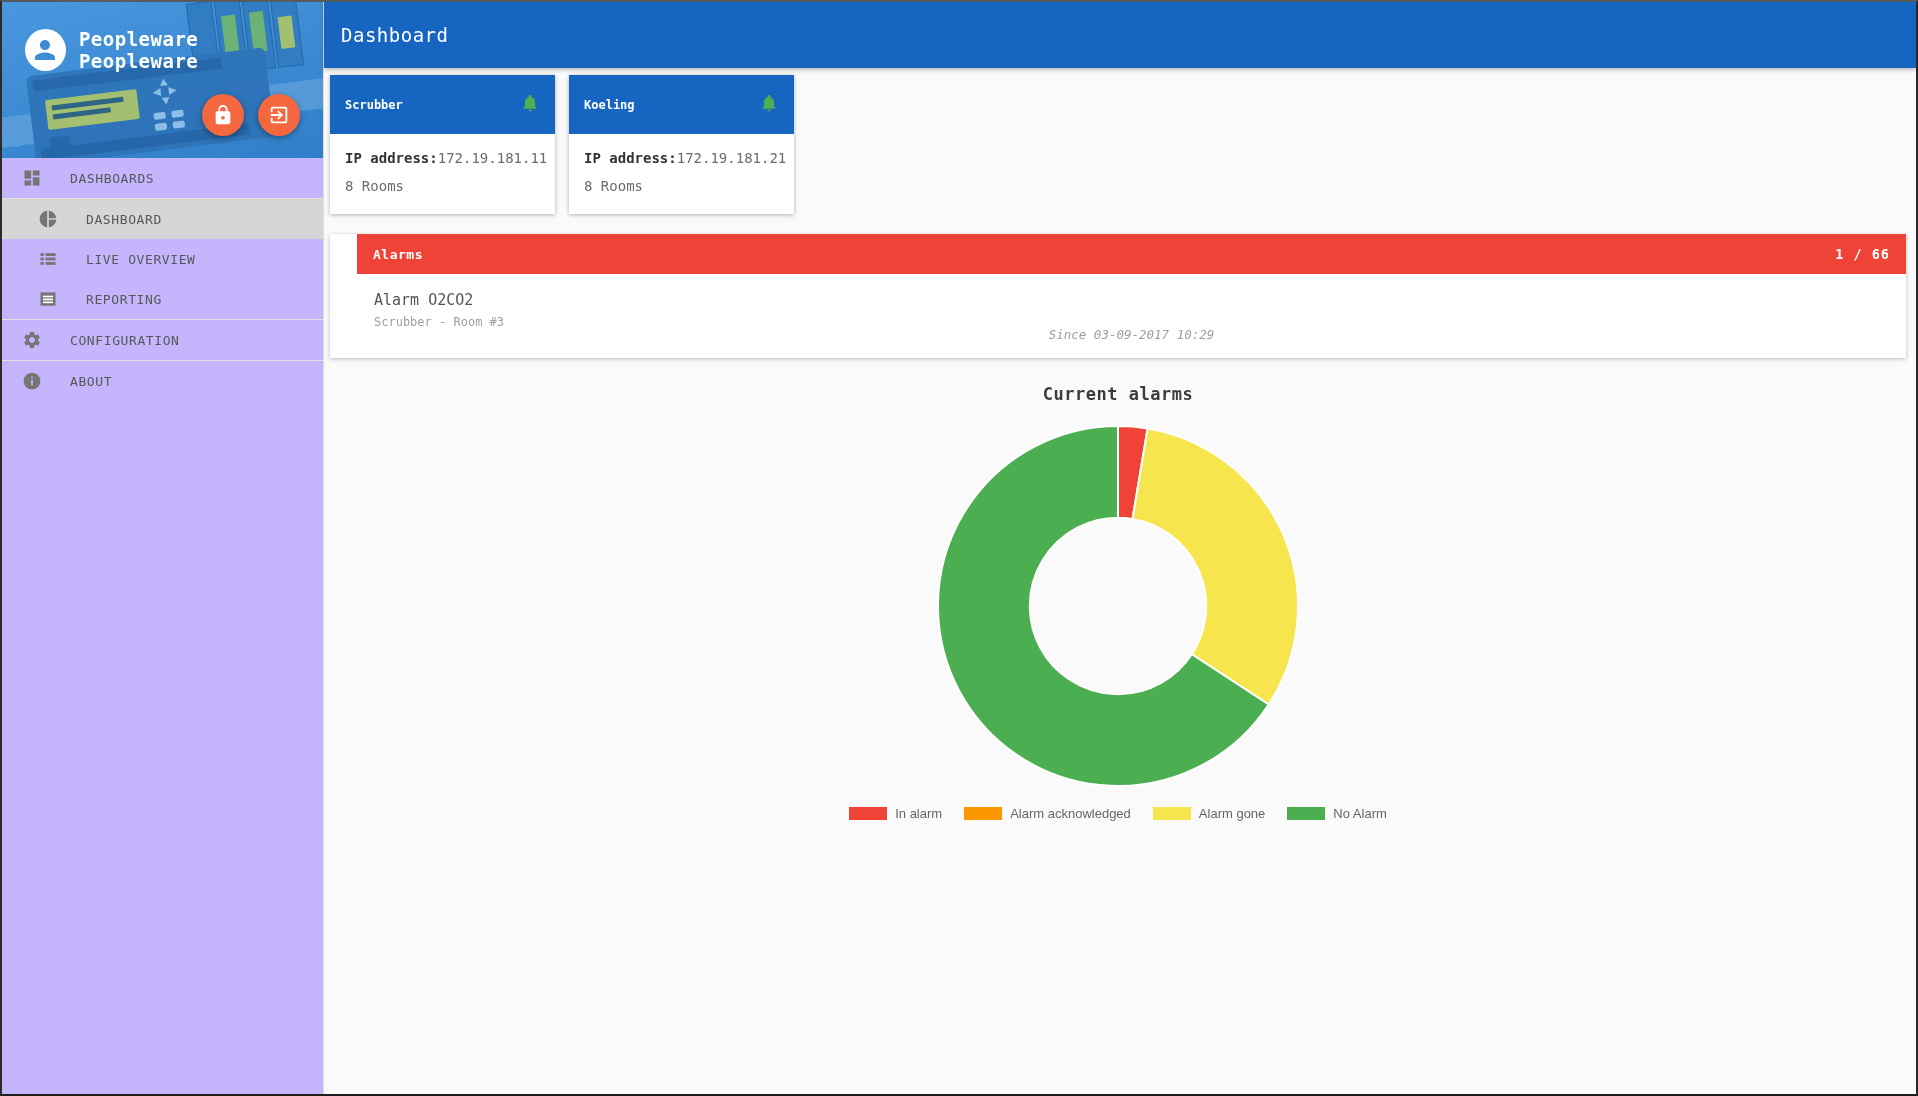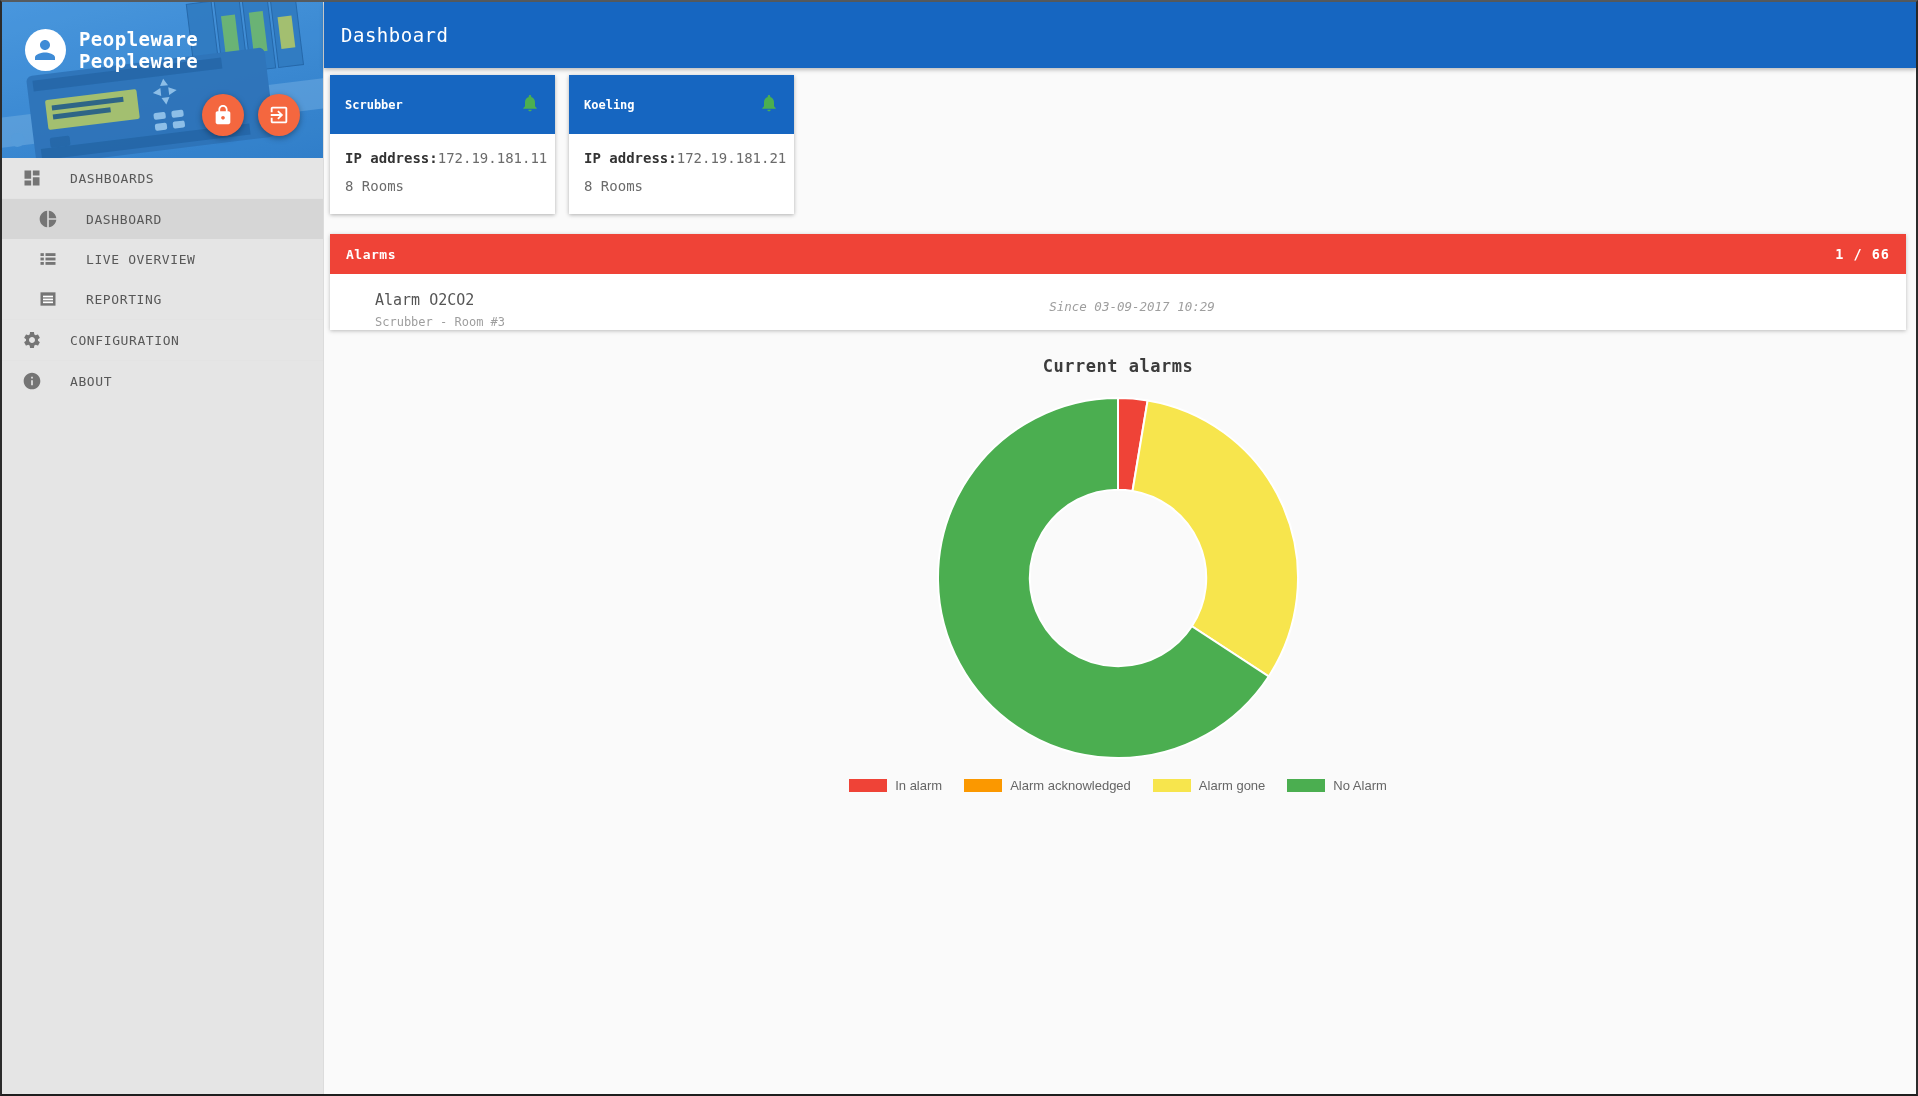--- a/index.html
+++ b/index.html
@@ -7,21 +7,21 @@
   body { font-family: "DejaVu Sans Mono", monospace; background:#fff; overflow:hidden; }
 
   .window {
     width:1918px; height:1096px; display:flex;
     border:2px solid;
     border-color:#565B5F #2B2B2B #1E1E1E #2B2B2B;
     background:#FAFAFA;
   }
 
   
-  .sidebar { width:322px; min-width:322px; background:#e5e5e5; border-right:1px solid #DCDCDC; display:flex; flex-direction:column; }
+  .sidebar { width:322px; min-width:322px; background:#c4b5fd; border-right:1px solid #DCDCDC; display:flex; flex-direction:column; }
   .sidebar-header { position:relative; height:156px; overflow:hidden; background:linear-gradient(165deg,#4C9ADF,#2E7CC6); }
   .sidebar-header svg.art { position:absolute; top:0; left:0; }
   .brand-row { position:absolute; top:26px; left:23px; display:flex; align-items:center; }
   .avatar { width:42px; height:42px; border-radius:50%; background:#FFFFFF; display:flex; align-items:center; justify-content:center; }
   .avatar svg { width:30px; height:30px; fill:#3E8BD6; }
   .brand-label { margin-left:13px; color:#FFFFFF; font-size:19px; font-weight:bold; letter-spacing:0.5px; }
   .fab { position:absolute; width:42px; height:42px; border-radius:50%; background:#F4673F; display:flex; align-items:center; justify-content:center; box-shadow:0 2px 6px rgba(0,0,0,0.35); cursor:pointer; }
   .fab svg { width:22px; height:22px; fill:#FFFFFF; }
   .fab-lock { left:200px; top:92px; }
   .fab-exit { left:256px; top:92px; }
@@ -45,25 +45,25 @@
   .cards-row { display:flex; gap:14px; }
   .card { width:225px; background:#FFFFFF; box-shadow:0 1px 4px rgba(0,0,0,0.3); cursor:pointer; }
   .card-header { height:59px; background:#1666C1; display:flex; align-items:center; justify-content:space-between; padding:0 15px; }
   .card-title { color:#FFFFFF; font-size:12px; font-weight:bold; }
   .bell svg { width:20px; height:22px; fill:#4CAF50; }
   .card-body { padding:16px 1px 0 15px; height:80px; }
   .card-ip { font-size:14px; color:#6B6B6B; }
   .card-ip b { color:#333333; }
   .card-rooms { font-size:14px; color:#6B6B6B; margin-top:12px; }
 
-  .alarm-panel { margin-top:20px; background:#FFFFFF; box-shadow:0 1px 4px rgba(0,0,0,0.25); }
+  .alarm-panel { margin-top:20px; background:#FFFFFF; box-shadow:0 1px 4px rgba(0,0,0,0.25);padding-left:27px; }
   .alarm-header { height:40px; background:#EF4337; display:flex; align-items:center; justify-content:space-between; padding:0 16px; }
   .alarm-header-title { color:#FFFFFF; font-size:13px; font-weight:bold; letter-spacing:0.5px; }
   .alarm-counter { color:#FFFFFF; font-size:13.5px; font-weight:bold; letter-spacing:1px; }
-  .alarm-row { position:relative; height:56px; padding:17px 16px 0 17px; cursor:pointer;margin-left:28px; }
+  .alarm-row { position:relative; height:84px; padding:17px 16px 0 17px; cursor:pointer; }
   .alarm-name { font-size:15px; color:#555555; }
   .alarm-loc { font-size:12px; color:#9E9E9E; margin-top:6px; }
   .alarm-since { position:absolute; left:50%; transform:translateX(-50%); bottom:16px; font-style:italic; font-size:12.5px; color:#9E9E9E; }
 
   .chart-section { display:flex; flex-direction:column; align-items:center; margin-top:26px; }
   .chart-title { font-size:17px; font-weight:bold; color:#3C3C3C; letter-spacing:0.5px; }
   .donut-wrap { margin-top:18px; }
   .legend { margin-top:12px; display:flex; align-items:center; font-family:"Liberation Sans", sans-serif; }
   .legend-item { display:flex; align-items:center; margin:0 11px; cursor:pointer; }
   .legend-swatch { width:38px; height:13px; margin-right:8px; display:inline-block; }

